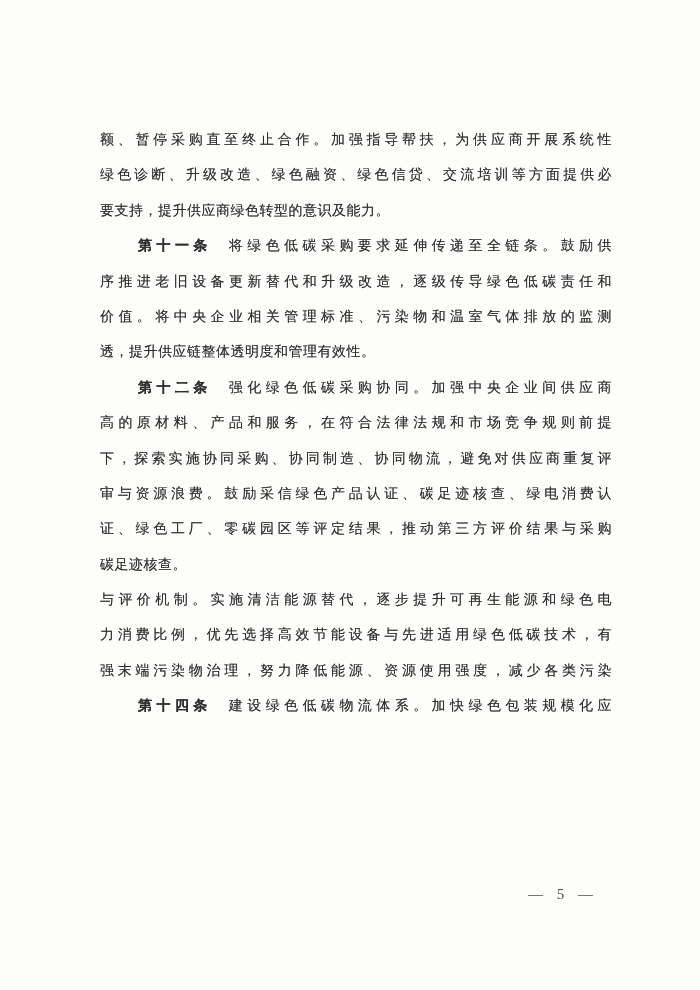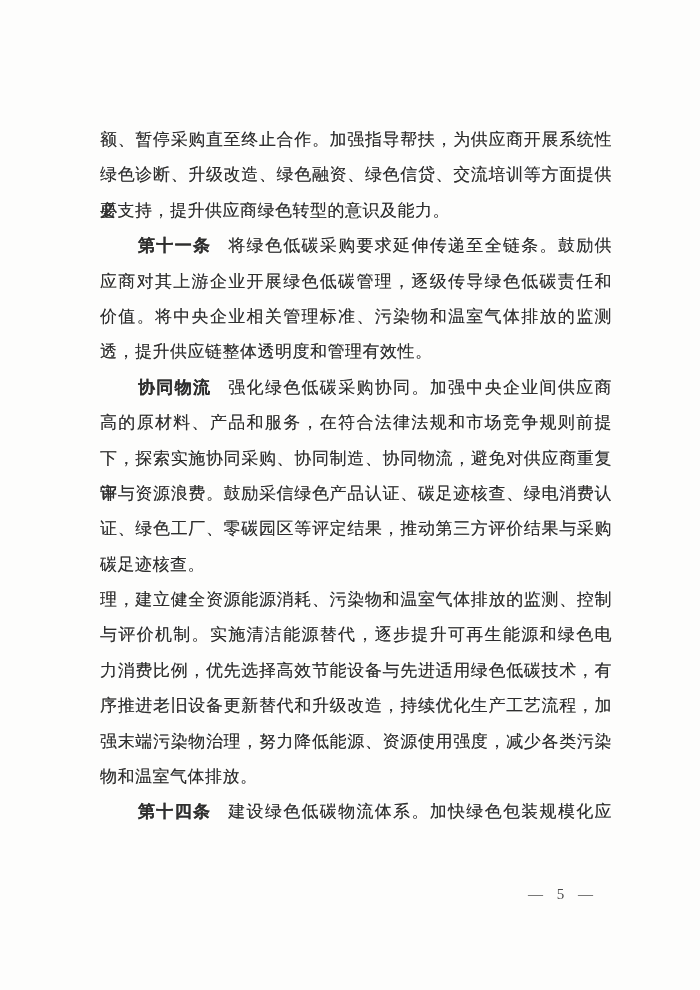--- a/index.html
+++ b/index.html
@@ -17,21 +17,21 @@
   }
   .doc-body {
     position: absolute;
     left: 100px;
     top: 122px;
     width: 512px;
   }
   .line {
     height: 35.4px;
     line-height: 35.4px;
-    font-size: 17px;
+    font-size: 14px;
     color: #2e2e2e;
     letter-spacing: 0.5px;
     text-shadow: 0 0 0.5px rgba(40,40,40,0.55);
     white-space: nowrap;
     text-align: left;
   }
   .line.fill {
     white-space: normal;
     text-align: justify;
     text-align-last: justify;
@@ -62,31 +62,28 @@
 </style>
 </head>
 <body>
 
 <div class="page">
   <div class="doc-body">
       <div class="line fill">额、暂停采购直至终止合作。加强指导帮扶，为供应商开展系统性</div>
       <div class="line fill">绿色诊断、升级改造、绿色融资、绿色信贷、交流培训等方面提供必</div>
       <div class="line">要支持，提升供应商绿色转型的意识及能力。</div>
       <div class="line indent fill"><span class="head">第十一条</span>将绿色低碳采购要求延伸传递至全链条。鼓励供</div>
-      <div class="line fill">应商对其上游企业开展绿色低碳管理，逐级传导绿色低碳责任和</div>
+      <div class="line fill">序推进老旧设备更新替代和升级改造，逐级传导绿色低碳责任和</div>
       <div class="line fill">价值。将中央企业相关管理标准、污染物和温室气体排放的监测</div>
       <div class="line">透，提升供应链整体透明度和管理有效性。</div>
-      <div class="line indent fill"><span class="head">协同物流</span>强化绿色低碳采购协同。加强中央企业间供应商</div>
+      <div class="line indent fill"><span class="head">第十二条</span>强化绿色低碳采购协同。加强中央企业间供应商</div>
       <div class="line fill">高的原材料、产品和服务，在符合法律法规和市场竞争规则前提</div>
       <div class="line fill">下，探索实施协同采购、协同制造、协同物流，避免对供应商重复评</div>
       <div class="line fill">审与资源浪费。鼓励采信绿色产品认证、碳足迹核查、绿电消费认</div>
       <div class="line fill">证、绿色工厂、零碳园区等评定结果，推动第三方评价结果与采购</div>
       <div class="line">碳足迹核查。</div>
-      <div class="line fill">理，建立健全资源能源消耗、污染物和温室气体排放的监测、控制</div>
       <div class="line fill">与评价机制。实施清洁能源替代，逐步提升可再生能源和绿色电</div>
       <div class="line fill">力消费比例，优先选择高效节能设备与先进适用绿色低碳技术，有</div>
-      <div class="line fill">序推进老旧设备更新替代和升级改造，持续优化生产工艺流程，加</div>
       <div class="line fill">强末端污染物治理，努力降低能源、资源使用强度，减少各类污染</div>
-      <div class="line">物和温室气体排放。</div>
       <div class="line indent fill"><span class="head">第十四条</span>建设绿色低碳物流体系。加快绿色包装规模化应</div>
     </div>
   <div class="page-number">— 5 —</div>
 </div>
 
 </body></html>

